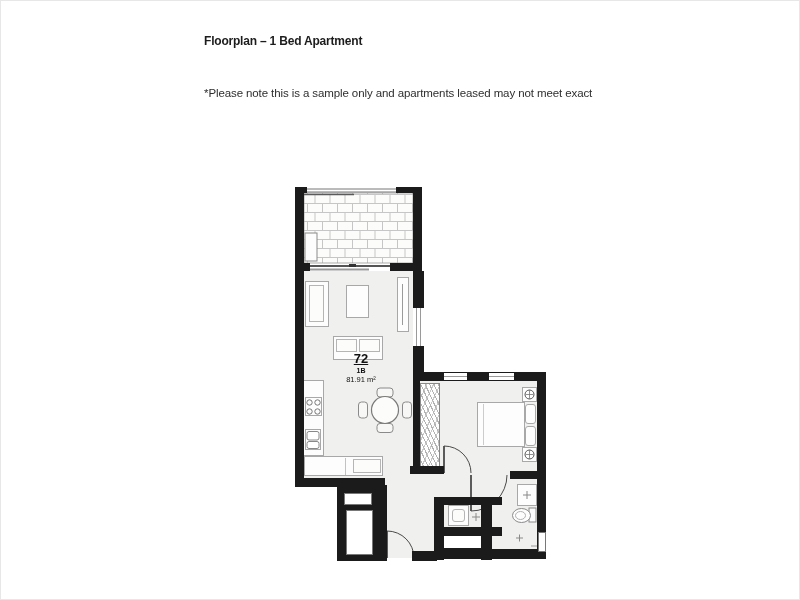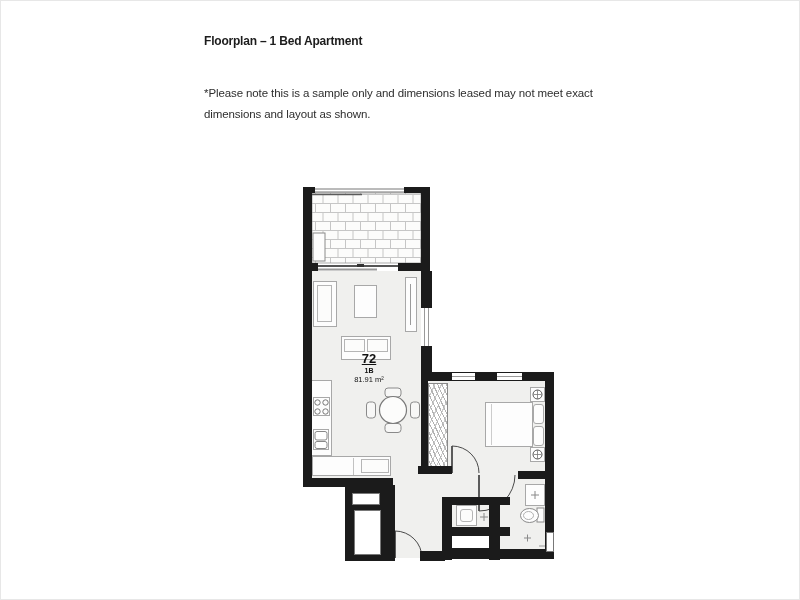--- a/index.html
+++ b/index.html
@@ -10,21 +10,21 @@
   .frame{position:absolute;inset:0;border:1px solid #e7e7e7;pointer-events:none;z-index:50;}
   .page-title{
     position:absolute;left:204px;top:34px;font-size:12px;font-weight:700;
     color:#1c1c1c;letter-spacing:-0.2px;
   }
   .disclaimer{
     position:absolute;left:204px;top:83px;font-size:11.5px;color:#2e2e2e;
     line-height:21px;letter-spacing:-0.1px;
   }
   
-  .plan{position:absolute;left:300px;top:185px;width:258px;height:380px;}
+  .plan{position:absolute;left:292px;top:185px;width:258px;height:380px;}
   .plan *{box-sizing:border-box;}
   .floor{position:absolute;background:var(--color-floor,#f0f0ee);z-index:1;}
   .fur{position:absolute;background:#fdfdfd;border:1px solid var(--color-outline,#a8a8a8);z-index:2;}
   .svgov{position:absolute;left:0;top:0;z-index:3;}
   .w{position:absolute;background:var(--color-wall,#1b1b1b);z-index:4;}
   .duct{position:absolute;background:#ffffff;border:1px solid #787878;z-index:5;}
   .win{position:absolute;background:#ffffff;z-index:5;}
   .winline{position:absolute;background:#9a9a9a;}
   .inner{position:absolute;border:1px solid #b5b5b5;background:#fcfcfb;}
   .wardrobe{
@@ -41,22 +41,21 @@
   .unit-type{font-size:7px;font-weight:700;line-height:8px;margin-top:1px;}
   .unit-area{font-size:7.5px;line-height:9px;}
 </style>
 </head>
 <body>
 
 <div class="frame"></div>
 
 <div class="page-title">Floorplan – 1 Bed Apartment</div>
 <div class="disclaimer">
-  <div>*Please note this is a sample only and dimensions leased may not meet exact</div>
-  <div>dimensions and layout as shown.</div>
+  <div>*Please note this is a sample only and apartments leased may not meet exact</div>
 </div>
 
 <div class="plan">
 
   <div class="floor" style="left:12px;top:86px;width:109px;height:212px;"></div>
   <div class="floor" style="left:128px;top:196px;width:117px;height:90px;"></div>
   <div class="floor" style="left:93px;top:286px;width:152px;height:28px;"></div>
   <div class="floor" style="left:93px;top:286px;width:27px;height:87px;"></div>
   <div class="floor" style="left:120px;top:288px;width:25px;height:78px;"></div>
   <div class="floor" style="left:200px;top:300px;width:45px;height:64px;"></div>

